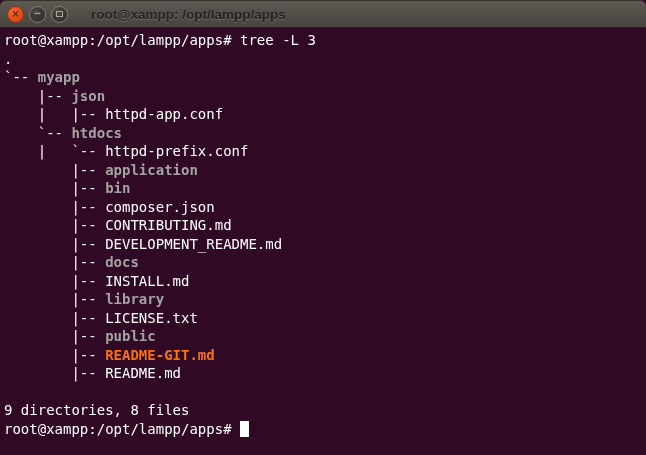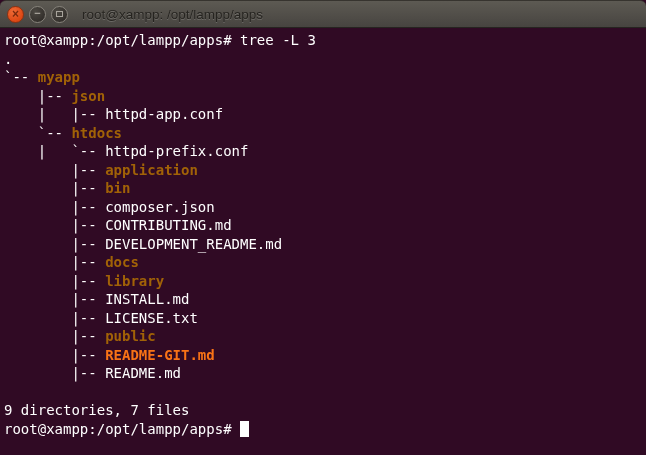--- a/index.html
+++ b/index.html
@@ -38,41 +38,41 @@
   }
   .btn-grey .glyph {
     color: #a8a49c; font-weight: bold; font-size: 11px; line-height: 1;
     transform: translateY(-1px);
   }
   .sq {
     width: 7px; height: 6px;
     border: 1.5px solid #a8a49c;
   }
   .title {
-    margin-left: 9px;
+    margin-left: 18px;
     font-size: 13.5px;
-    font-weight: normal;
+    font-weight: bold;
     color: #262420;
     text-shadow: 0 1px 0 rgba(255,255,255,0.18);
     white-space: nowrap;
   }
 
   
   .terminal {
     height: 363px;
     background: #300a24;
     padding: 3px 0 0 4px;
     font-family: "DejaVu Sans Mono", "Liberation Mono", monospace;
     font-size: 14px;
     line-height: 18.5px;
     color: #ffffff;
     cursor: text;
   }
   .line { white-space: pre; min-height: 18.5px; }
-  .dir  { color: #a16207; font-weight: bold; }
+  .dir  { color: #a3a3a3; font-weight: bold; }
   .exec { color: #f97316; font-weight: bold; }
   .cursor {
     display: inline-block;
     width: 9px; height: 16px;
     background: #ffffff;
     vertical-align: -3px;
   }
 </style>
 </head>
 <body>
@@ -99,24 +99,24 @@
       <div class="line"><span>    |-- </span><span class="dir">json</span></div>
       <div class="line"><span>    |   |-- httpd-app.conf</span></div>
       <div class="line"><span>    `-- </span><span class="dir">htdocs</span></div>
       <div class="line"><span>    |   `-- httpd-prefix.conf</span></div>
       <div class="line"><span>        |-- </span><span class="dir">application</span></div>
       <div class="line"><span>        |-- </span><span class="dir">bin</span></div>
       <div class="line"><span>        |-- composer.json</span></div>
       <div class="line"><span>        |-- CONTRIBUTING.md</span></div>
       <div class="line"><span>        |-- DEVELOPMENT_README.md</span></div>
       <div class="line"><span>        |-- </span><span class="dir">docs</span></div>
+      <div class="line"><span>        |-- INSTALL.md</span></div>
       <div class="line"><span>        |-- </span><span class="dir">library</span></div>
-      <div class="line"><span>        |-- INSTALL.md</span></div>
       <div class="line"><span>        |-- LICENSE.txt</span></div>
       <div class="line"><span>        |-- </span><span class="dir">public</span></div>
       <div class="line"><span>        |-- </span><span class="exec">README-GIT.md</span></div>
       <div class="line"><span>        |-- README.md</span></div>
       <div class="line"><span></span></div>
-      <div class="line"><span>9 directories, 7 files</span></div>
+      <div class="line"><span>9 directories, 8 files</span></div>
       <div class="line"><span>root@xampp:/opt/lampp/apps# </span><span class="cursor"></span></div>
     </div>
 
 </div>
 
 </body></html>

